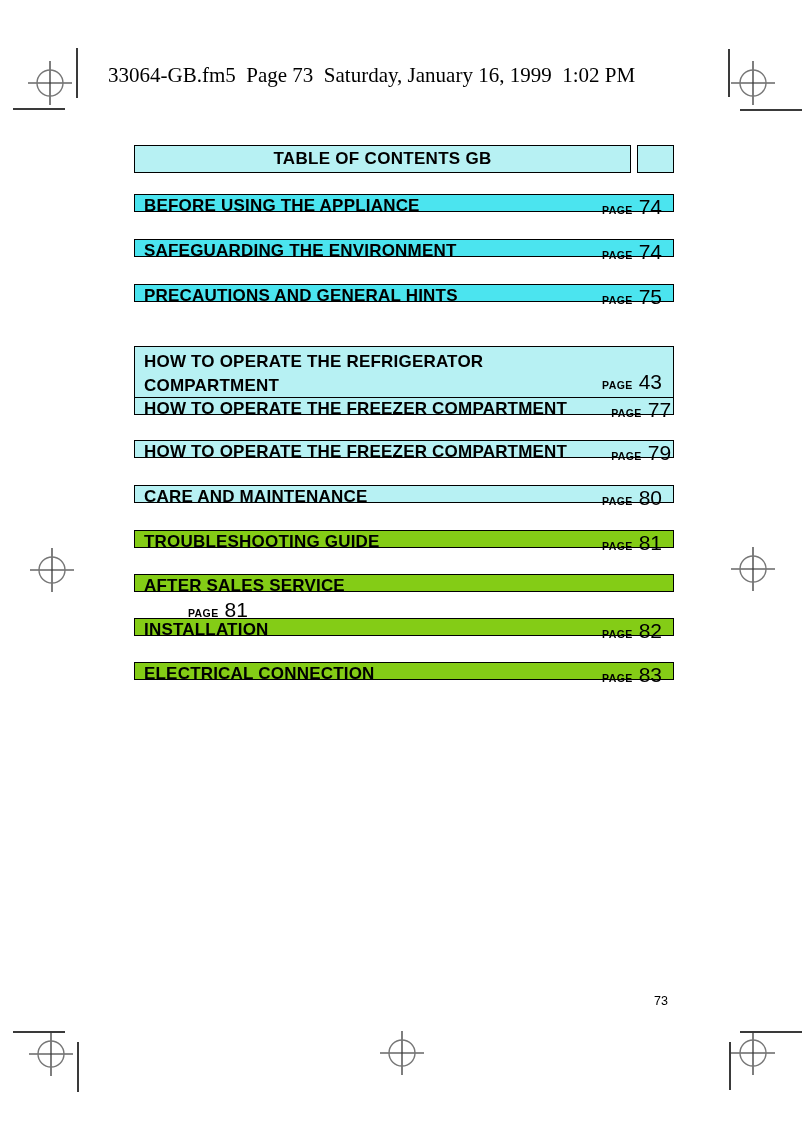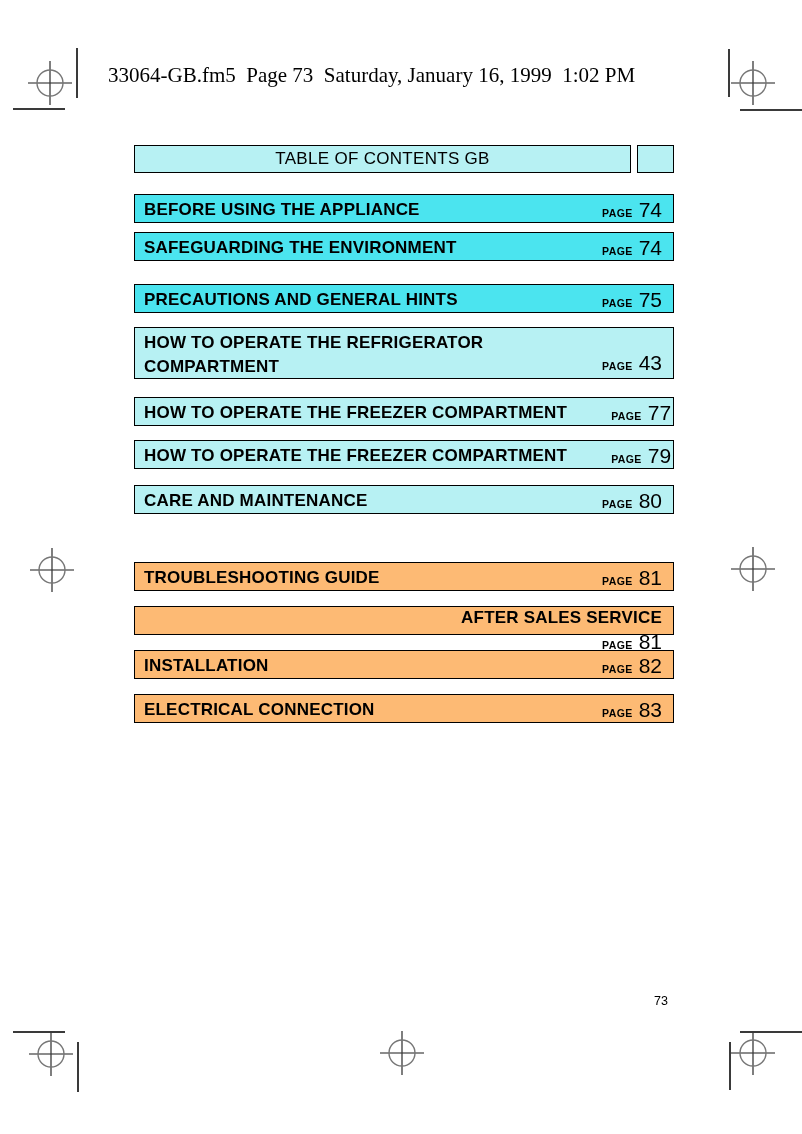--- a/index.html
+++ b/index.html
@@ -13,37 +13,37 @@
     position:absolute; left:108px; top:63px;
     font-family:"Liberation Serif", serif; font-size:21px; color:#000;
     white-space:pre;
   }
 
   
   .toc-title-box {
     position:absolute; left:134px; top:145px; width:497px; height:28px;
     background:#b7f1f3; border:1.6px solid #000; box-sizing:border-box;
     display:flex; align-items:center; justify-content:center;
-    font-weight:normal; font-size:17px; letter-spacing:0.3px;
+    font-weight:bold; font-size:17px; letter-spacing:0.3px;
   }
   .toc-title-tab {
     position:absolute; left:637px; top:145px; width:37px; height:28px;
     background:#b7f1f3; border:1.6px solid #000; box-sizing:border-box;
   }
 
   
   .row {
-    position:absolute; left:134px; width:540px; height:29px;
+    position:absolute; left:134px; width:540px; height:18px;
     border:1.6px solid #000; box-sizing:border-box;
-    display:flex; align-items:flex-end; justify-content:space-between;
+    display:flex; align-items:flex-start; justify-content:space-between;
     padding:0 11px 0 9px;
   }
   .row.bright { background:#4be4ef; }
   .row.light  { background:#b7f1f3; }
-  .row.gray   { background:#fdba74;margin-top:32px; }
+  .row.gray   { background:#84cc16; }
   .row.tall   { height:52px; align-items:flex-end; padding-bottom:3px; }
 
   .row-title {
     font-weight:bold; font-size:17px; letter-spacing:0.2px;
     white-space:nowrap; line-height:1.35;
   }
   .row.tall .row-title {
     white-space:normal; align-self:flex-start; padding-top:3px; max-width:450px;
     line-height:1.4;
   }
@@ -134,37 +134,37 @@
   <div class="toc-title-tab"></div>
 
   <div class="row bright" style="top:194px;">
     <span class="row-title">BEFORE USING THE APPLIANCE</span>
     <span class="row-page">
       <span class="page-label">PAGE</span>
       <span class="page-num">74</span>
     </span>
   </div>
 
-  <div class="row bright" style="top:232px;gap:45px;">
+  <div class="row bright" style="top:239px;gap:45px;">
     <span class="row-title">SAFEGUARDING THE ENVIRONMENT</span>
     <span class="row-page">
       <span class="page-label">PAGE</span>
       <span class="page-num">74</span>
     </span>
   </div>
 
   <div class="row bright" style="top:284px;">
     <span class="row-title">PRECAUTIONS AND GENERAL HINTS</span>
     <span class="row-page">
       <span class="page-label">PAGE</span>
       <span class="page-num">75</span>
     </span>
   </div>
 
-  <div class="row light tall" style="top:327px;gap:6px;">
+  <div class="row light tall" style="top:346px;gap:6px;">
     <span class="row-title">HOW TO OPERATE THE REFRIGERATOR COMPARTMENT</span>
     <span class="row-page">
       <span class="page-label">PAGE</span>
       <span class="page-num">43</span>
     </span>
   </div>
 
   <div class="row light" style="top:397px;">
     <span class="row-title">HOW TO OPERATE THE FREEZER COMPARTMENT</span>
     <span class="row-page">

